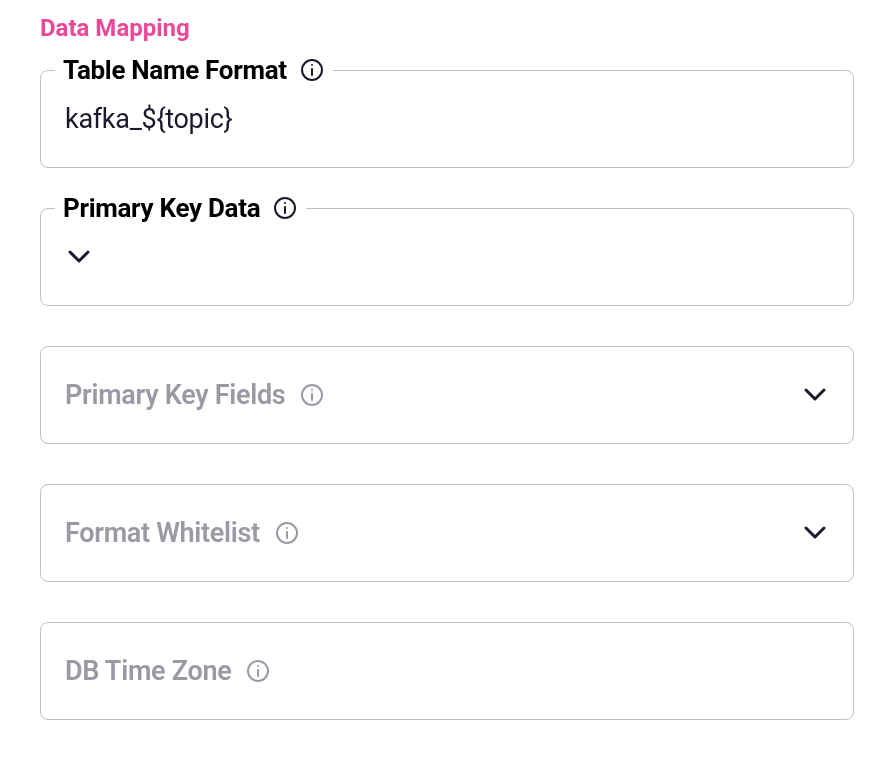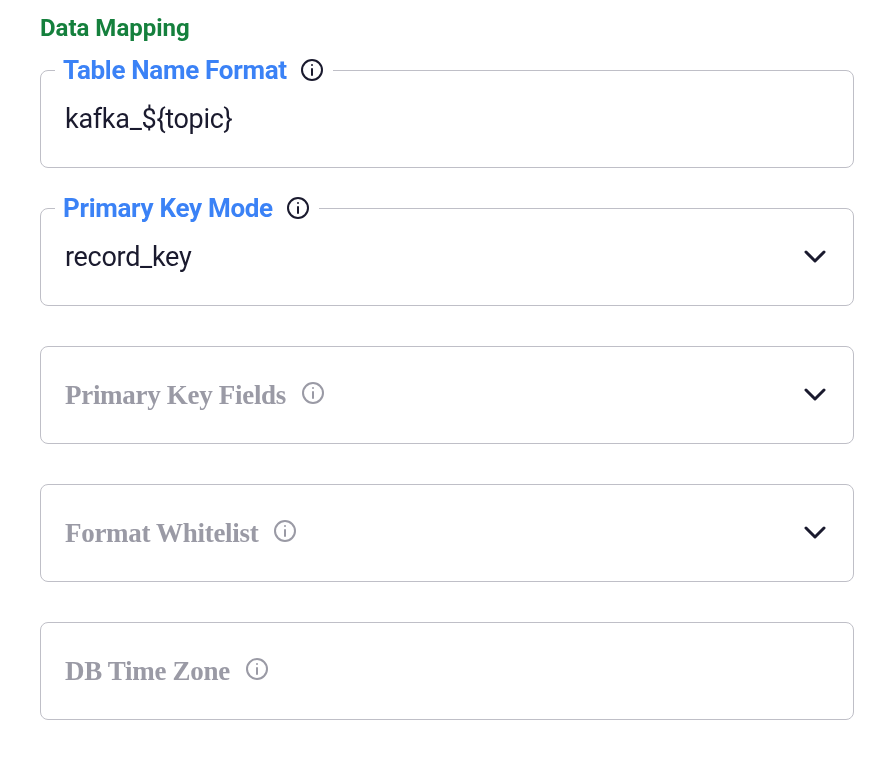--- a/index.html
+++ b/index.html
@@ -10,21 +10,21 @@
     body {
       font-family: -apple-system, BlinkMacSystemFont, "Segoe UI", Roboto, Helvetica, Arial, sans-serif;
       background: #ffffff;
       padding: 14px 40px 40px 40px;
       width: 894px;
       color: #1a1a2e;
     }
     .section-title {
       font-size: 24px;
       font-weight: 700;
-      color: #15803d;
+      color: #ec4899;
       margin-bottom: 28px;
     }
     .field {
       position: relative;
       margin-bottom: 40px;
     }
     .field:last-child {
       margin-bottom: 12px;
     }
     .field-box {
@@ -43,28 +43,27 @@
       left: 14px;
       background: #ffffff;
       padding: 0 8px;
       display: flex;
       align-items: center;
       gap: 12px;
     }
     .field-legend-text {
       font-size: 26px;
       font-weight: 700;
-      color: #3b82f6;
+      color: #000000;
       letter-spacing: -0.3px;
     }
     .field-label-inline {
       display: flex;
-      align-items: flex-start;
+      align-items: center;
       gap: 14px;
-      font-family: Liberation Serif, serif;
     }
     .field-label-inline-text {
       font-size: 27px;
       font-weight: 600;
       color: #9a9aa5;
       letter-spacing: -0.3px;
     }
     .info-icon {
       width: 26px;
       height: 26px;
@@ -124,30 +123,29 @@
         </svg>
       </span>
     </div>
     <span class="field-value">kafka_${topic}</span>
   </div>
 </div>
 
 <div class="field">
   <div class="field-box">
     <div class="field-legend">
-      <span class="field-legend-text">Primary Key Mode</span>
+      <span class="field-legend-text">Primary Key Data</span>
       <span class="info-icon dark">
         <svg viewBox="0 0 24 24" width="24" height="24" fill="none">
           <circle cx="12" cy="12" r="10" stroke-width="2"></circle>
           <rect x="11" y="10" width="2" height="8" rx="1"></rect>
           <rect x="11" y="6" width="2" height="2" rx="1"></rect>
         </svg>
       </span>
     </div>
-    <span class="field-value">record_key</span>
     <span class="chevron">
       <svg viewBox="0 0 22 14" fill="none">
         <path d="M2 2 L11 11 L20 2" stroke="#1a1a2e" stroke-width="3" stroke-linecap="round" stroke-linejoin="round"></path>
       </svg>
     </span>
   </div>
 </div>
 
 <div class="field">
   <div class="field-box">

